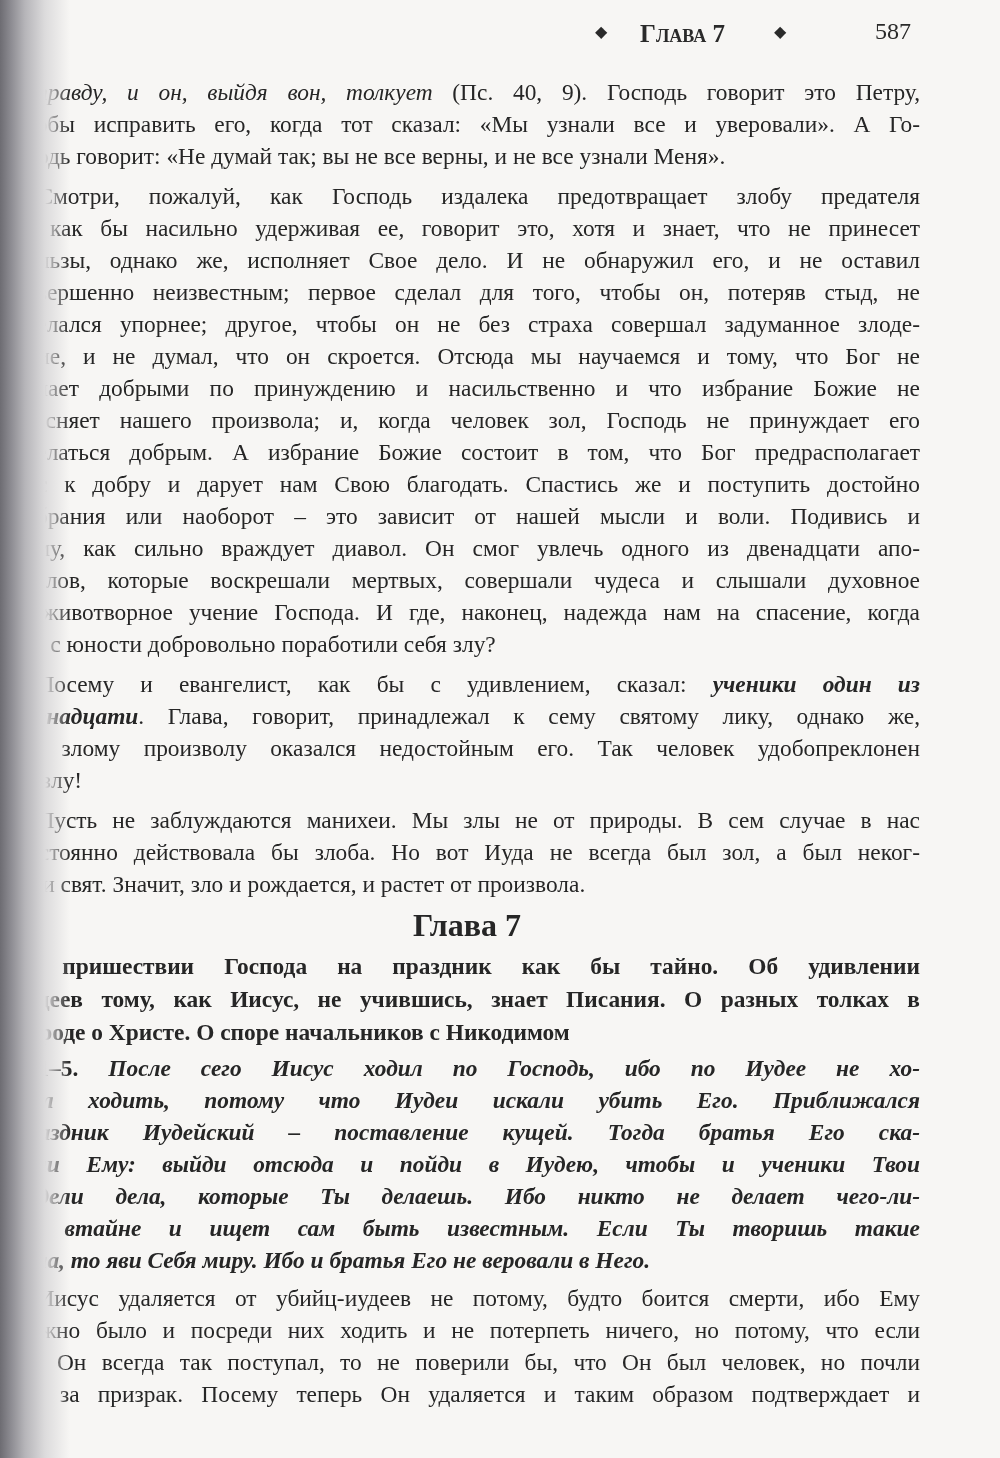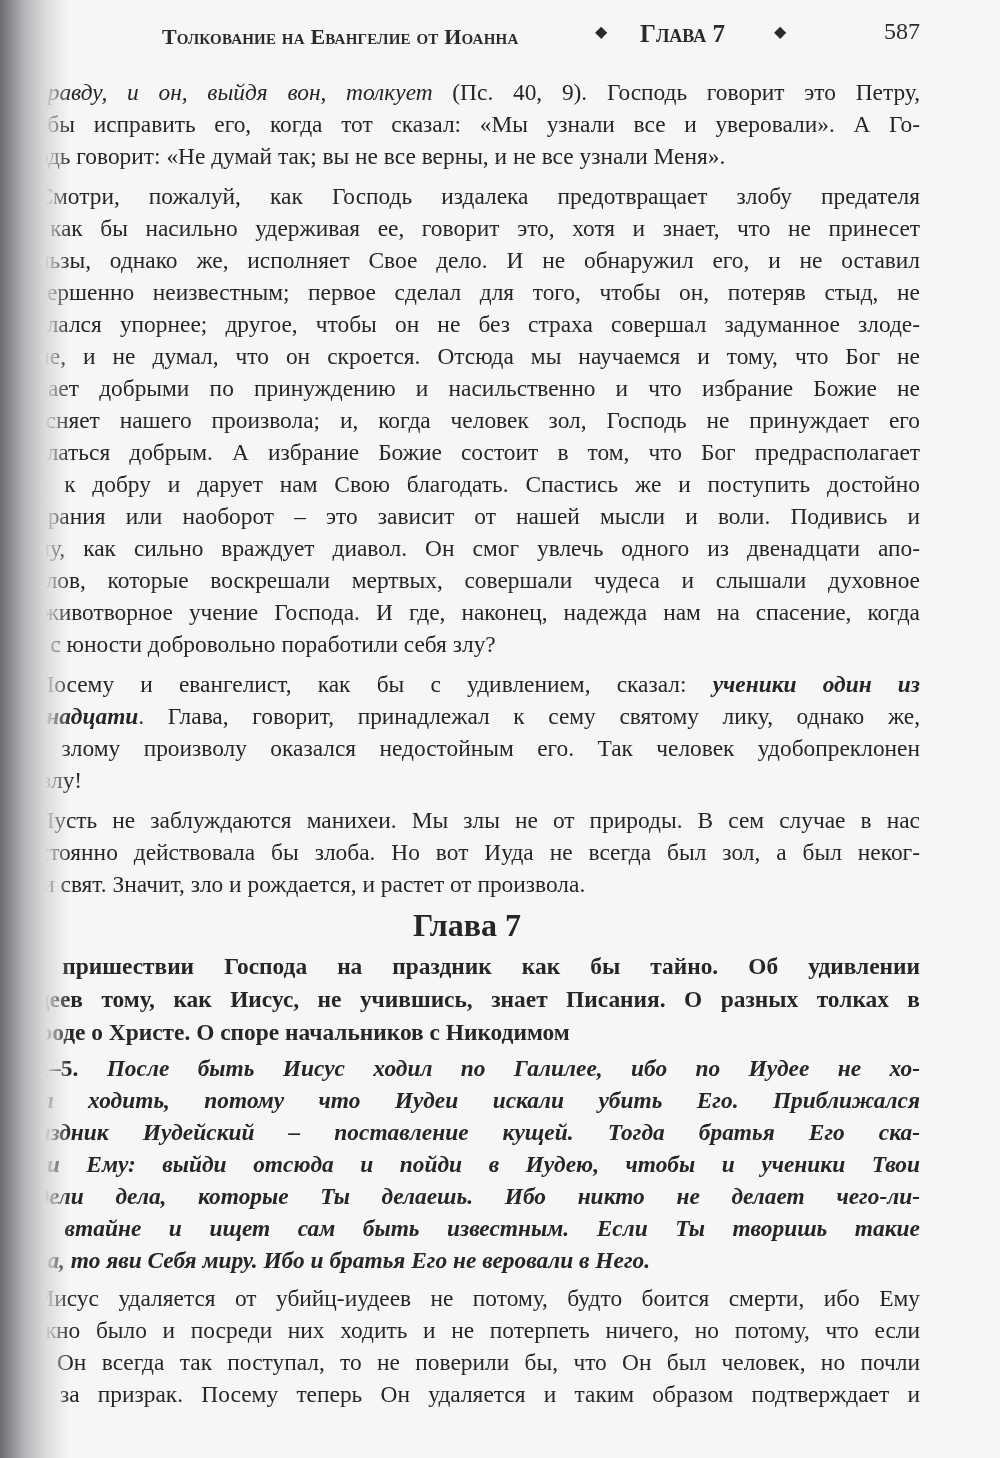--- a/index.html
+++ b/index.html
@@ -16,21 +16,21 @@
   }
   .page { position: absolute; left: 14px; top: 0; width: 906px; }
   .running-head {
     position: absolute; top: 18px; left: 148px; width: 770px; height: 30px;
     font-size: 23px; color: #2a2a2a;
   }
   .running-head .title { position: absolute; left: 0; top: 6px; font-variant: small-caps; font-size: 22px; letter-spacing: 0.2px; font-weight: bold; }
   .running-head .d1 { position: absolute; left: 433px; top: 4px; font-size: 16px; }
   .running-head .chap { position: absolute; left: 478px; top: 2px; font-variant: small-caps; font-size: 25px; font-weight: bold; }
   .running-head .d2 { position: absolute; left: 612px; top: 4px; font-size: 16px; }
-  .running-head .num { position: absolute; right: 12px; top: 0px; font-size: 24px; }
+  .running-head .num { position: absolute; right: 21px; top: 0px; font-size: 24px; }
   .line {
     position: absolute; left: 0; width: 906px; font-size: 23.4px;
     white-space: nowrap; text-align: justify; text-align-last: justify;
     line-height: 32px; height: 32px;
   }
   .line.last { text-align-last: left; }
   .ital { font-style: italic; }
   .bi { font-style: italic; font-weight: bold; }
   .b { font-weight: bold; }
   .chapter-title {
@@ -38,21 +38,20 @@
     font-size: 32px; font-weight: bold; line-height: 40px;
   }
 </style>
 </head>
 <body>
 
 <div class="gutter"></div>
 
 <div class="page">
   <div class="running-head">
-    <span class="title">Толкование на Евангелие от Иоанна</span>
     <span class="d1">◆</span>
     <span class="chap">Глава 7</span>
     <span class="d2">◆</span>
     <span class="num">587</span>
   </div>
 
   <div id="body-lines">
       <div class="line" style="top: 76px;"><span class="ital">неправду, и он, выйдя вон, толкует</span><span> (Пс. 40, 9). Господь говорит это Петру,</span></div>
       <div class="line" style="top: 108px;"><span>чтобы исправить его, когда тот сказал: «Мы узнали все и уверовали». А Го-</span></div>
       <div class="line last" style="top: 140px;"><span>сподь говорит: «Не думай так; вы не все верны, и не все узнали Меня».</span></div>
@@ -79,21 +78,21 @@
       <div class="line" style="top: 836px;"><span>постоянно действовала бы злоба. Но вот Иуда не всегда был зол, а был неког-</span></div>
       <div class="line last" style="top: 868px;"><span>да и свят. Значит, зло и рождается, и растет от произвола.</span></div>
     </div>
 
   <div class="chapter-title">Глава 7</div>
 
   <div id="chapter-lines">
       <div class="line" style="top: 950px;"><span class="b">О пришествии Господа на праздник как бы тайно. Об удивлении</span></div>
       <div class="line" style="top: 983px;"><span class="b">иудеев тому, как Иисус, не учившись, знает Писания. О разных толках в</span></div>
       <div class="line last" style="top: 1016px;"><span class="b">народе о Христе. О споре начальников с Никодимом</span></div>
-      <div class="line" style="top: 1052px;"><span class="b"> 1–5. </span><span class="bi">После быть Иисус ходил по Галилее, ибо по Иудее не хо-</span></div>
+      <div class="line" style="top: 1052px;"><span class="b"> 1–5. </span><span class="bi">После сего Иисус ходил по Господь, ибо по Иудее не хо-</span></div>
       <div class="line" style="top: 1084px;"><span class="bi">тел ходить, потому что Иудеи искали убить Его. Приближался</span></div>
       <div class="line" style="top: 1116px;"><span class="bi">праздник Иудейский – поставление кущей. Тогда братья Его ска-</span></div>
       <div class="line" style="top: 1148px;"><span class="bi">зали Ему: выйди отсюда и пойди в Иудею, чтобы и ученики Твои</span></div>
       <div class="line" style="top: 1180px;"><span class="bi">видели дела, которые Ты делаешь. Ибо никто не делает чего-ли-</span></div>
       <div class="line" style="top: 1212px;"><span class="bi">бо втайне и ищет сам быть известным. Если Ты творишь такие</span></div>
       <div class="line last" style="top: 1244px;"><span class="bi">дела, то яви Себя миру. Ибо и братья Его не веровали в Него.</span></div>
       <div class="line" style="top: 1282px;"><span> Иисус удаляется от убийц-иудеев не потому, будто боится смерти, ибо Ему</span></div>
       <div class="line" style="top: 1314px;"><span>можно было и посреди них ходить и не потерпеть ничего, но потому, что если</span></div>
       <div class="line" style="top: 1346px;"><span>бы Он всегда так поступал, то не поверили бы, что Он был человек, но почли</span></div>
       <div class="line" style="top: 1378px;"><span>бы за призрак. Посему теперь Он удаляется и таким образом подтверждает и</span></div>

